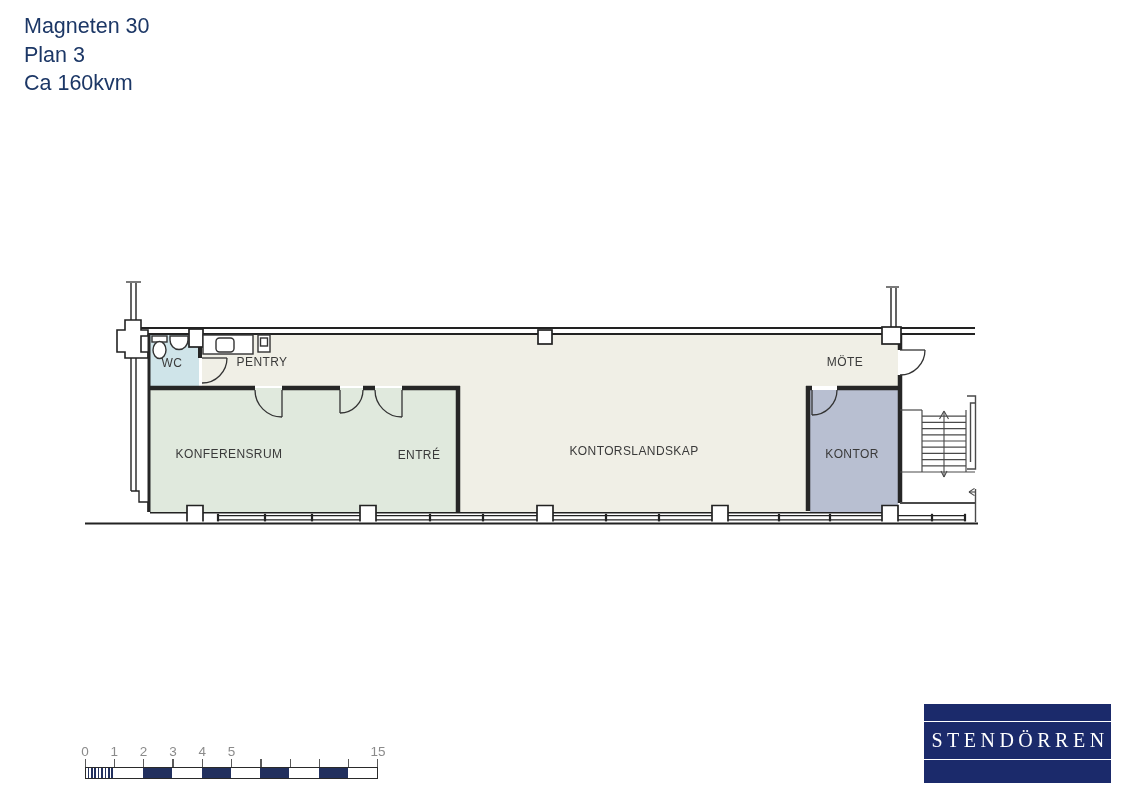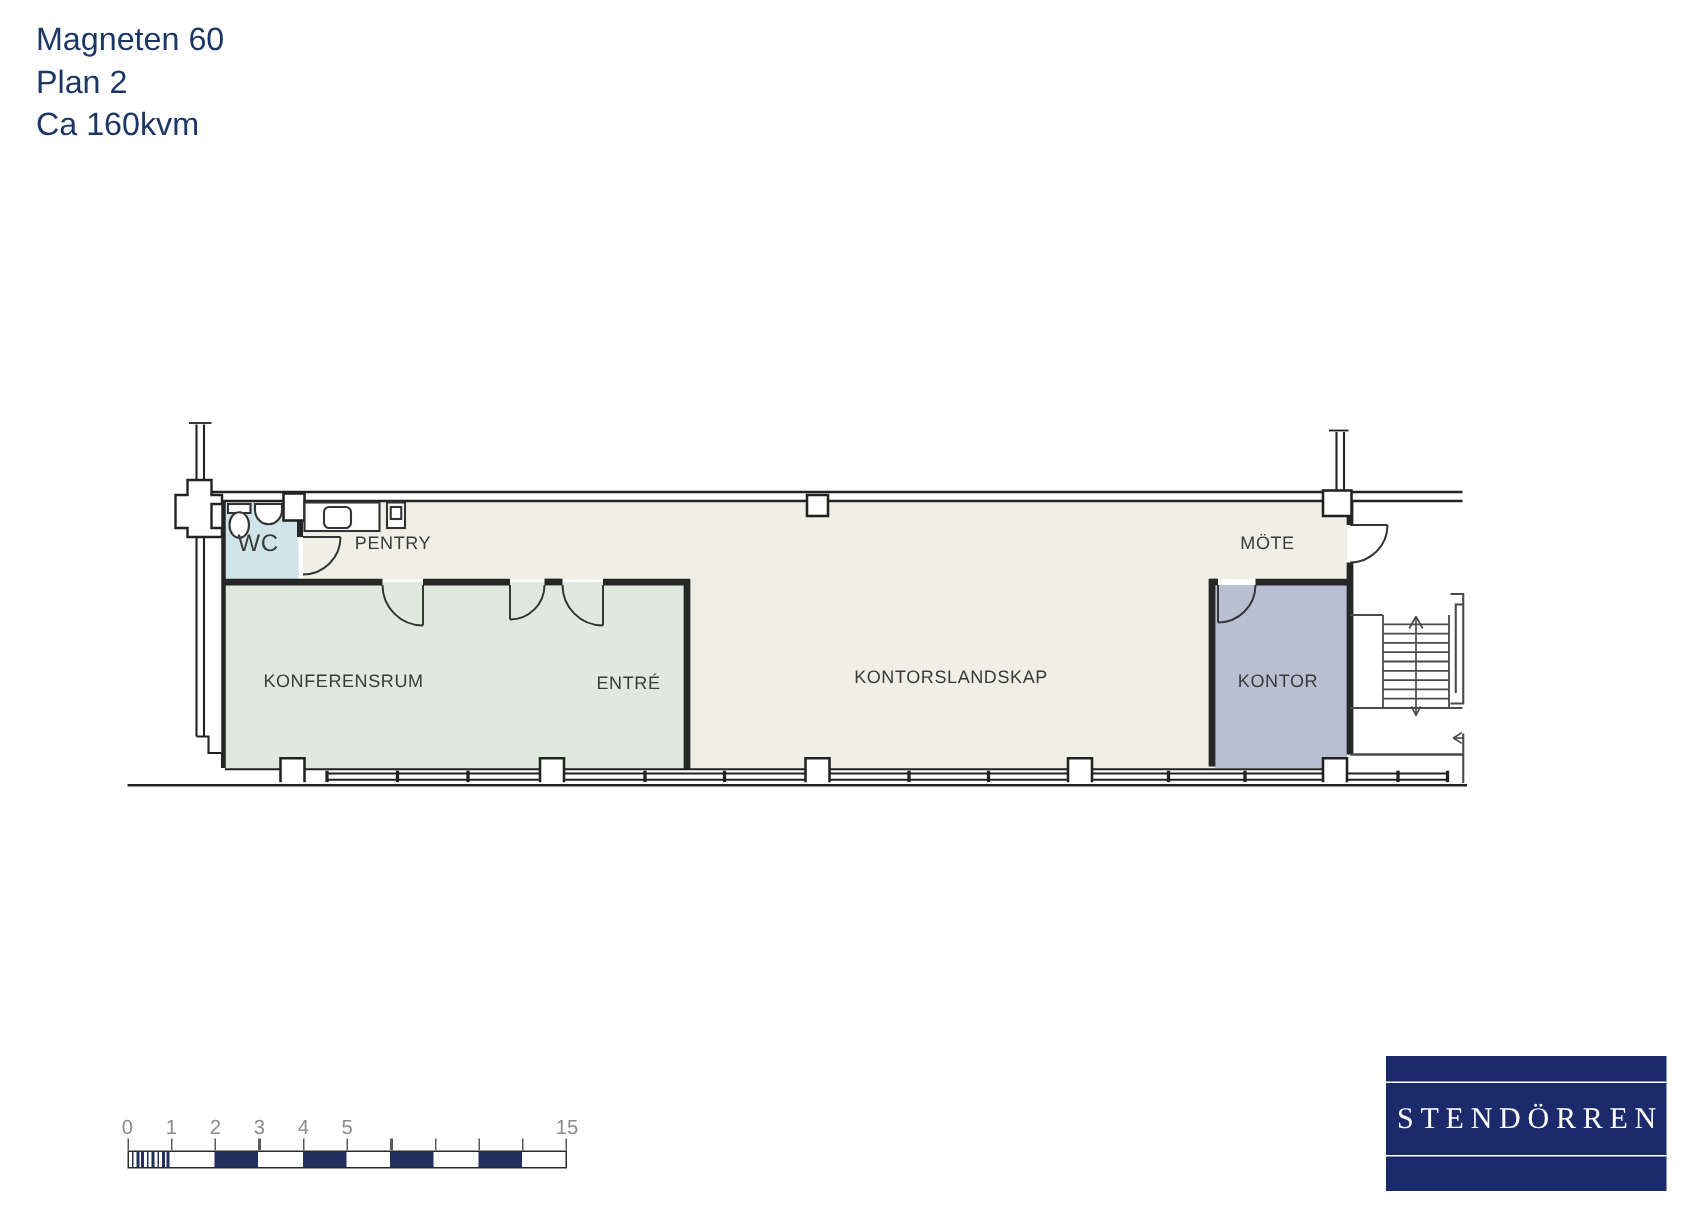--- a/index.html
+++ b/index.html
@@ -10,52 +10,52 @@
   .abs{position:absolute}
   
   .title-block{left:24px;top:12px;color:#1c3766;font-size:21.5px;line-height:28.5px;font-weight:400}
   
   .plan-svg{left:0;top:0;width:1133px;height:805px}
   
   .room-label{
     position:absolute;transform:translate(-50%,-50%);
     font-size:12px;color:#3a3a3a;letter-spacing:.4px;white-space:nowrap;
   }
-  .room-label.small{font-size:16px}
+  .room-label.small{font-size:12px}
   
   .scalebar{left:85px;top:744px;width:296px;height:36px}
   .scalebar .num{
     position:absolute;top:0;transform:translateX(-50%);
     color:#8b8b8b;font-size:13.5px;
   }
   .scalebar .tick{position:absolute;top:15px;width:1.3px;height:8px;background:#5a5a5a}
   .scalebar .bar{
     position:absolute;left:0;top:23px;width:293px;height:12px;
     border:1.7px solid #2a2a2a;background:#fff;box-sizing:border-box;
   }
   .scalebar .seg{position:absolute;top:0;bottom:0;width:29.3px;background:#22305e}
   .scalebar .hatch{position:absolute;top:0;bottom:0;width:1.7px;background:#22305e}
   
-  .logo{left:924px;top:704px;width:187px;height:90px;background:#1b2a6b}
+  .logo{left:924px;top:704px;width:187px;height:79px;background:#1b2a6b}
   .logo-inner{
     position:absolute;left:0;right:0;top:17px;bottom:23px;
     border-top:1.6px solid #fff;border-bottom:1.6px solid #fff;
     display:flex;align-items:center;justify-content:center;
   }
   .logo-text{
     color:#ffffff;font-family:"Liberation Serif",serif;
     font-size:20px;letter-spacing:4.5px;padding-left:5px;font-weight:400;
   }
 </style>
 </head>
 <body>
 
 <div class="abs title-block">
-  <div>Magneten 60</div>
-  <div>Plan 2</div>
+  <div>Magneten 30</div>
+  <div>Plan 3</div>
   <div>Ca 160kvm</div>
 </div>
 
 <svg class="abs plan-svg" viewBox="0 0 1133 805" xmlns="http://www.w3.org/2000/svg">
 
   <g>
     <path d="M202,335 L898,335 L898,386 L810,386 L810,513 L459,513 L459,386 L202,386 Z" fill="#f0efe6"></path>
     <rect x="150" y="388" width="307" height="125" fill="#e0e9dd"></rect>
     <rect x="150" y="335" width="49" height="52" fill="#cfe4e9"></rect>
     <rect x="810" y="390" width="88" height="122" fill="#b8bfd1"></rect>

